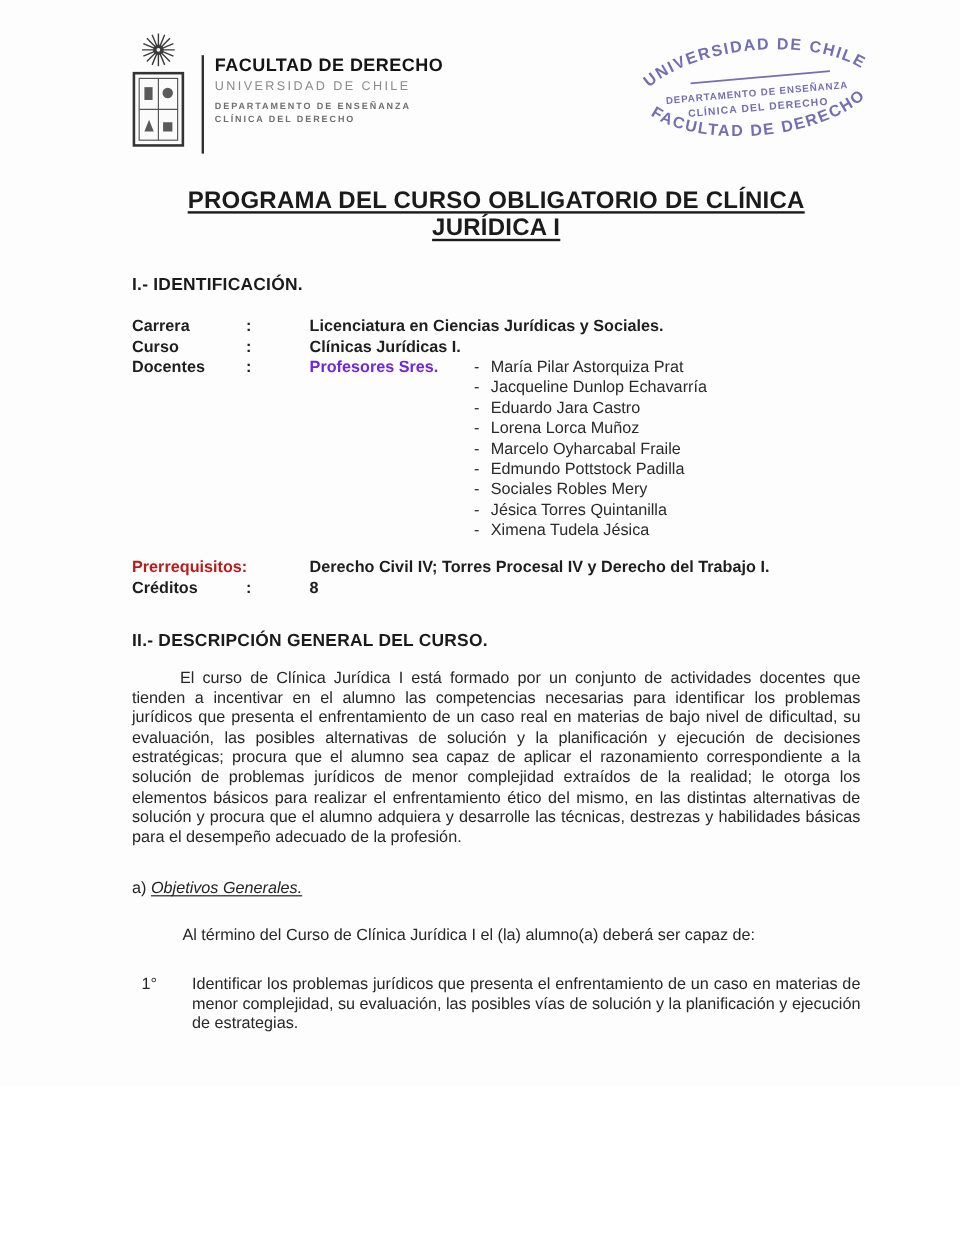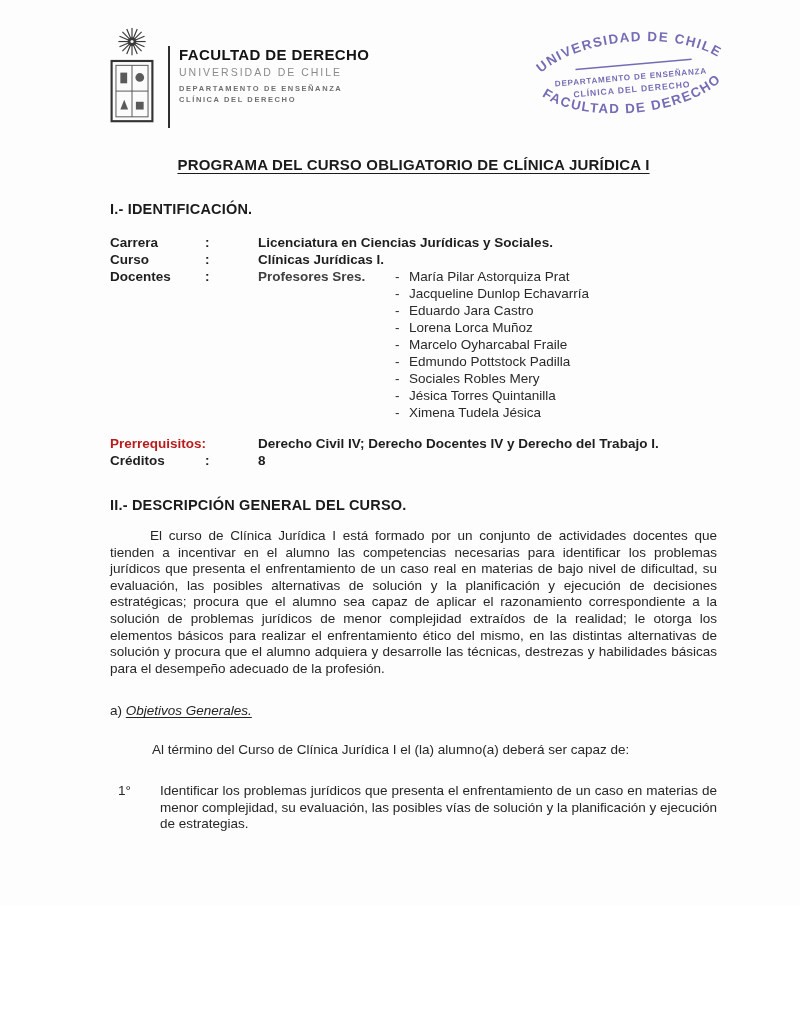--- a/index.html
+++ b/index.html
@@ -33,33 +33,33 @@
   }
   .stamp text { fill:#564da5; font-family:"Liberation Sans", sans-serif; font-weight:bold; }
   .stamp .arc-text { font-size:14px; letter-spacing:1.5px; }
   .stamp .mid1 { font-size:8.5px; letter-spacing:.8px; }
   .stamp .mid2 { font-size:9px; letter-spacing:1px; }
   .stamp line { stroke:#564da5; stroke-width:1.6; }
 
   
   .content { padding:156px 83px 0 110px; }
   .doc-title {
-    text-align:center; font-size:15px; font-weight:bold; letter-spacing:.2px;
+    text-align:center; font-size:20px; font-weight:bold; letter-spacing:.2px;
     color:#1b1b1b; text-decoration:underline; text-underline-offset:3px;
   }
   .sec-heading { margin-top:28px; font-size:14.5px; font-weight:bold; color:#1b1b1b; letter-spacing:.2px; }
 
   .id-block { margin-top:17px; }
   .id-row { display:flex; line-height:17px; }
   .id-first { flex:0 0 148px; display:flex; }
   .id-label { flex:0 0 95px; font-weight:bold; color:#1e1e1e; }
   .id-colon { font-weight:bold; color:#1e1e1e; }
   .id-value { font-weight:bold; color:#1e1e1e; }
   .docentes-value { display:flex; align-items:flex-start; flex:1; }
-  .prof-label { flex:0 0 137px; font-weight:bold; color:#404040; }
+  .prof-label { flex:0 0 137px; font-weight:bold; color:#6d28d9; }
   .docente-item { display:flex; line-height:17px; font-weight:normal; color:#2a2a2a; }
   .docente-dash { flex:0 0 14px; }
 
   .prereq-block { margin-top:14px; }
   .prereq-first { flex:0 0 148px; font-weight:bold; color:#b91c1c; }
 
   .para {
     margin-top:15px; text-align:justify; text-indent:40px;
     line-height:16.6px; color:#272727;
   }
@@ -192,21 +192,21 @@
               <span class="docente-dash">-</span>
               <span>Ximena Tudela Jésica</span>
             </div>
           </div>
         </div>
       </div>
 
       <div class="prereq-block">
         <div class="id-row">
           <span class="prereq-first">Prerrequisitos:</span>
-          <span class="id-value">Derecho Civil IV; Derecho Docentes IV y Derecho del Trabajo I.</span>
+          <span class="id-value">Derecho Civil IV; Torres Procesal IV y Derecho del Trabajo I.</span>
         </div>
         <div class="id-row">
           <div class="id-first">
             <span class="id-label">Créditos</span>
             <span class="id-colon">:</span>
           </div>
           <span class="id-value">8</span>
         </div>
       </div>
 

